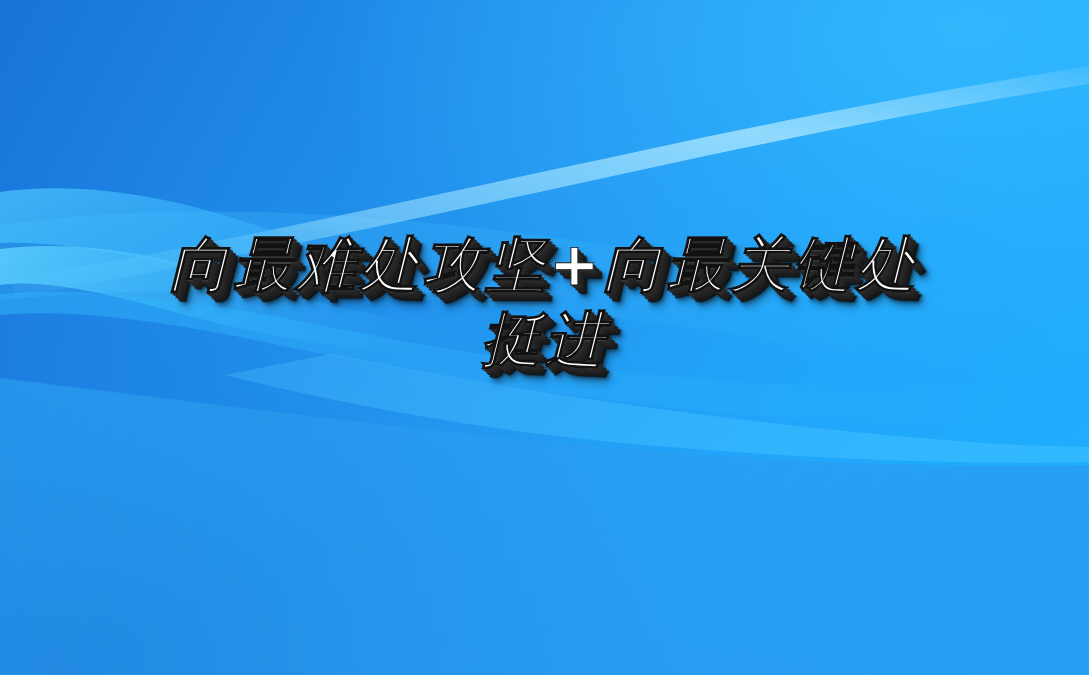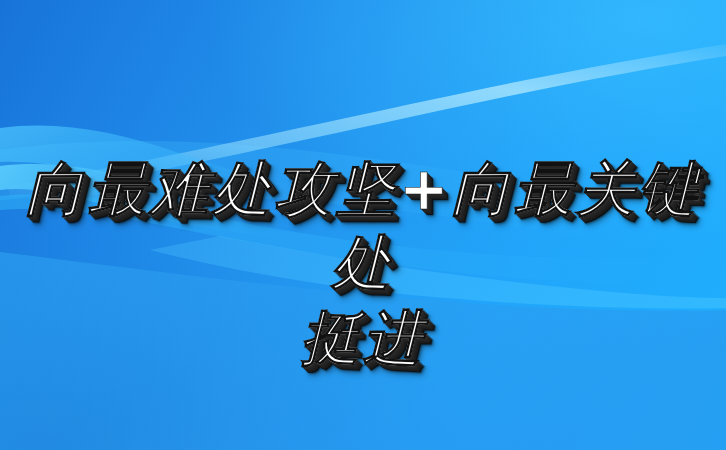--- a/index.html
+++ b/index.html
@@ -62,21 +62,21 @@
     position: absolute;
     left: 0;
     right: 0;
     top: 152px;
     text-align: center;
     z-index: 6;
     line-height: 1.26;
     letter-spacing: 0.055em;
     font-family: "DejaVu Sans", sans-serif;
     font-weight: 700;
-    font-size: 59px;
+    font-size: 40px;
     font-style: italic;
     color: #ffffff;
     white-space: pre-line;
     text-shadow:
        1px 1px 0 #2a2a2a,
        2px 2px 0 #262626,
        3px 3px 0 #222222,
        4px 4px 0 #1e1e1e,
        5px 5px 0 #1a1a1a,
        6px 6px 1px rgba(10,10,10,0.92),

